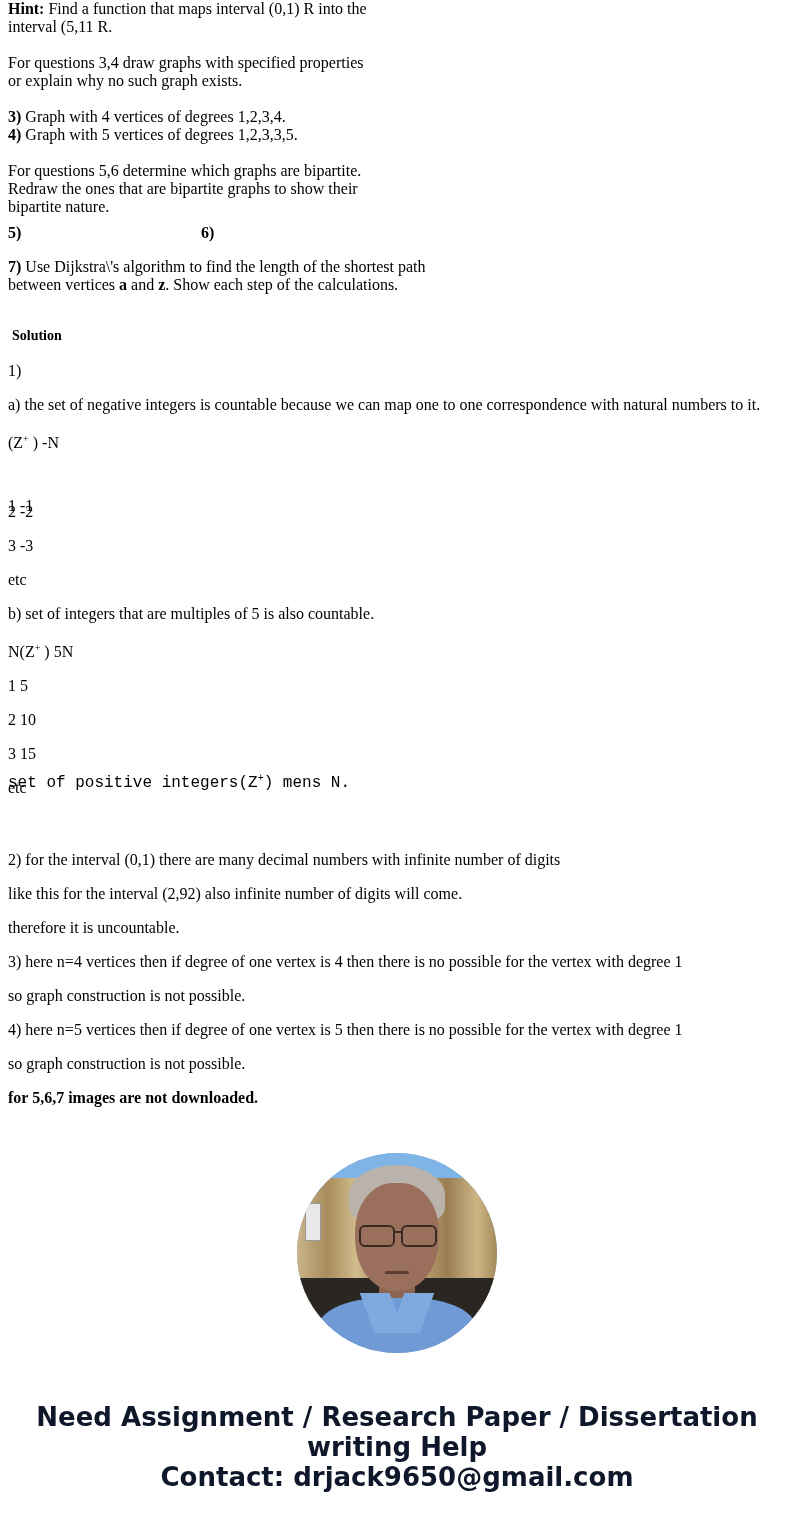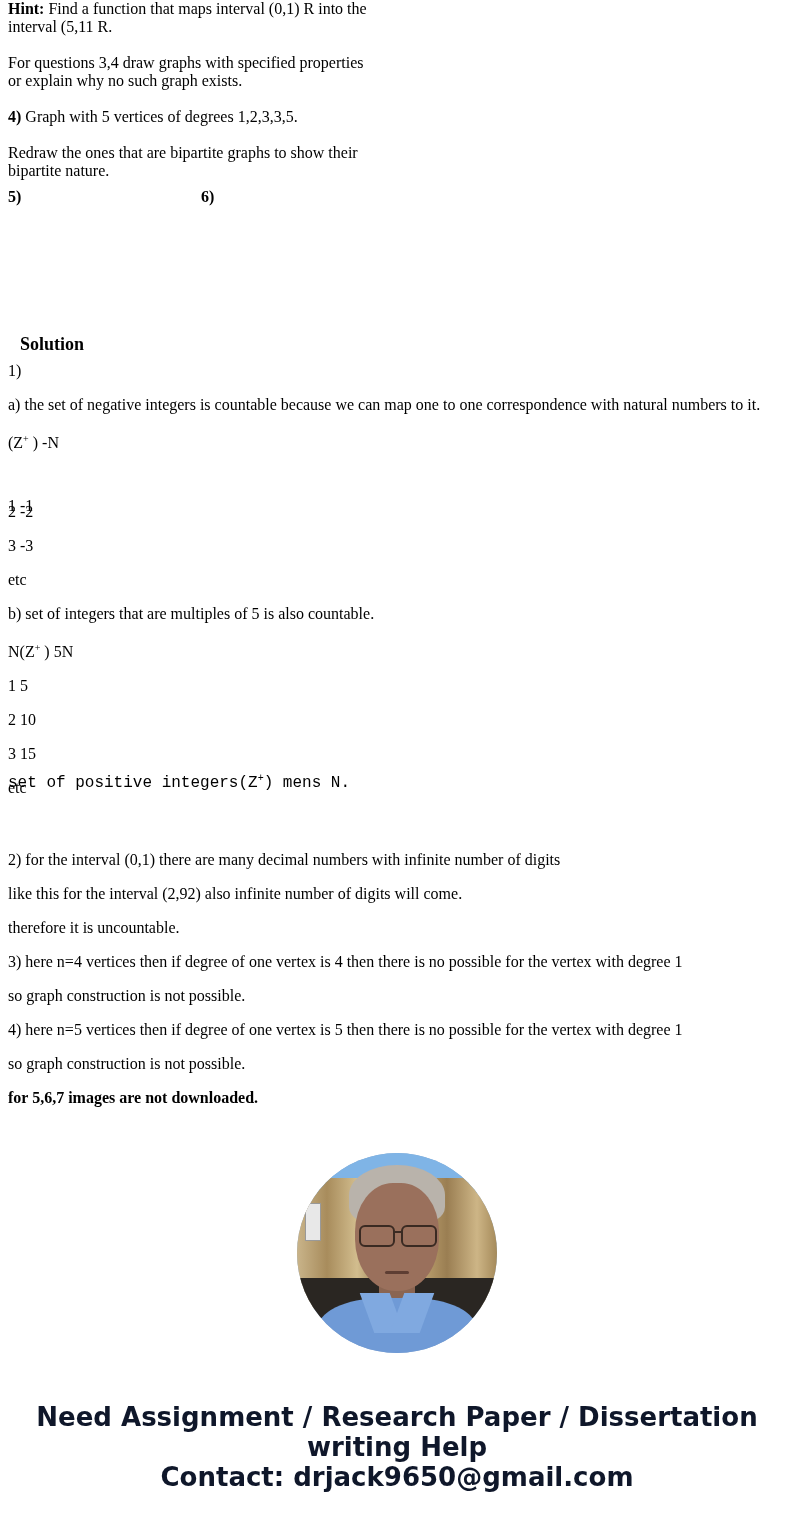--- a/index.html
+++ b/index.html
@@ -26,23 +26,23 @@
     .question-block .gap { display: block; height: 18px; }
     .question-block b { font-weight: bold; }
     .q56-row { display: block; margin-top: 8px; height: 18px; position: relative; }
     .q56-row .q6 { position: absolute; left: 193px; top: 0; }
     .q7 { display: block; margin-top: 16px; }
 
     .solution-heading {
       position: absolute;
       left: 8px;
       top: 321px;
-      font-size: 18px;
+      font-size: 14px;
       font-weight: bold;
-      margin: 12px;
+      margin: 4px;
       line-height: 22px;
     }
 
     .sol-line {
       position: absolute;
       left: 8px;
       white-space: nowrap;
       line-height: 18px;
     }
     sup { font-size: 10px; vertical-align: 6px; line-height: 0; }
@@ -90,27 +90,33 @@
 </head>
 <body>
 
 <div class="question-block">
   <span class="line"><b>Hint:</b><span> Find a function that maps interval (0,1) R into the</span></span>
   <span class="line">interval (5,11 R.</span>
   <span class="gap"></span>
   <span class="line">For questions 3,4 draw graphs with specified properties</span>
   <span class="line">or explain why no such graph exists.</span>
   <span class="gap"></span>
+  <span class="line"><b>3)</b><span> Graph with 4 vertices of degrees 1,2,3,4.</span></span>
   <span class="line"><b>4)</b><span> Graph with 5 vertices of degrees 1,2,3,3,5.</span></span>
   <span class="gap"></span>
+  <span class="line">For questions 5,6 determine which graphs are bipartite.</span>
   <span class="line">Redraw the ones that are bipartite graphs to show their</span>
   <span class="line">bipartite nature.</span>
   <span class="q56-row">
     <b>5)</b>
     <b class="q6">6)</b>
+  </span>
+  <span class="q7">
+    <span class="line"><b>7)</b><span> Use Dijkstra\'s algorithm to find the length of the shortest path</span></span>
+    <span class="line"><span>between vertices </span><b>a</b><span> and </span><b>z</b><span>. Show each step of the calculations.</span></span>
   </span>
 </div>
 
 <h3 class="solution-heading">Solution</h3>
 
 <div id="solution-lines">
     <div class="sol-line" style="top: 362px;">1)</div>
     <div class="sol-line" style="top: 396px;">a) the set of negative integers is countable because we can map one to one correspondence with natural numbers to it.</div>
     <div class="sol-line" style="top: 434px;"><span>(Z</span><sup>+</sup><span> ) -N</span></div>
     <div class="sol-line" style="top: 497px;">1 -1</div>

